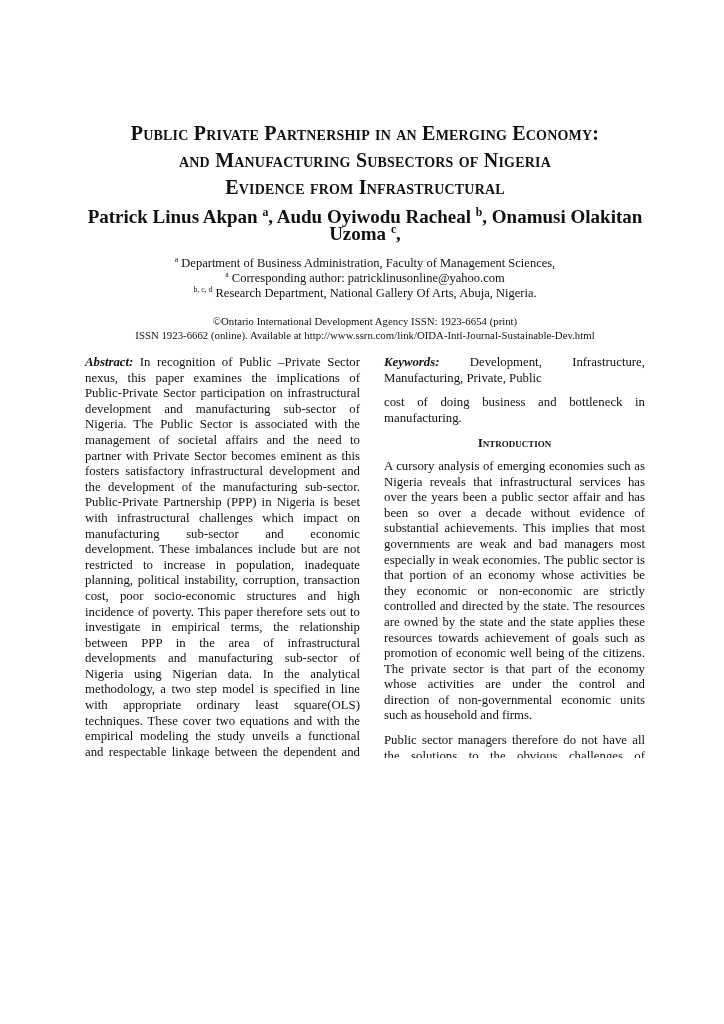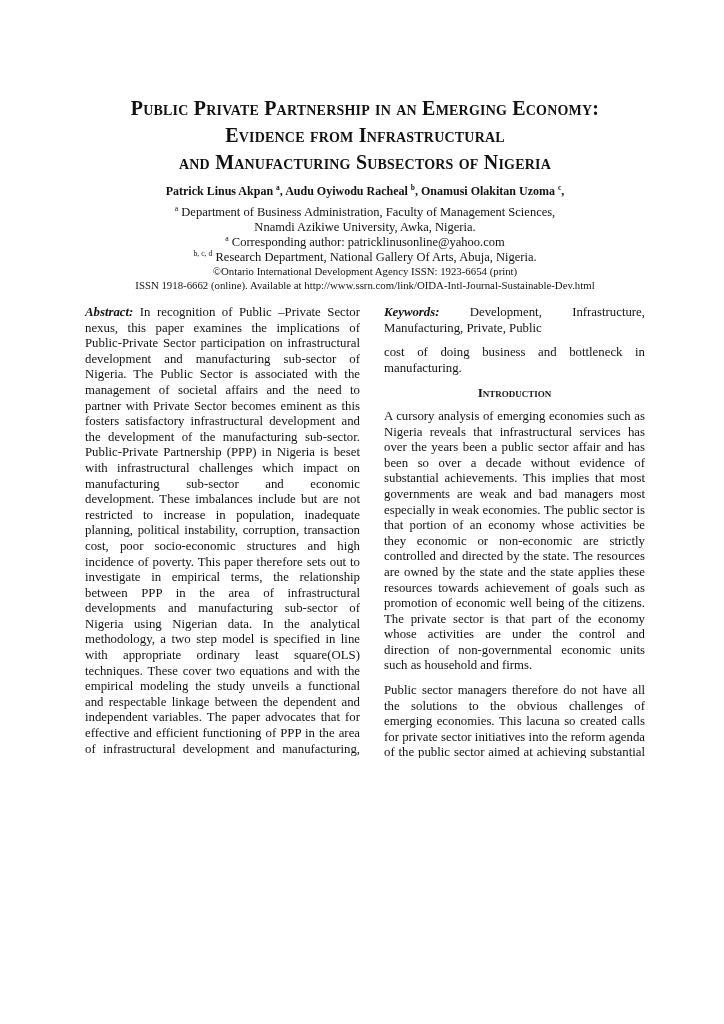--- a/index.html
+++ b/index.html
@@ -8,45 +8,46 @@
     background: #ffffff;
   }
   .page {
     position: relative;
     width: 724px;
     height: 758px;
     background: #ffffff;
     color: #111111;
     font-family: "Liberation Serif", serif;
     box-sizing: border-box;
-    padding: 95px 79px 0 85px;
+    padding: 120px 79px 0 85px;
     overflow: hidden;
   }
   .title {
     text-align: center;
     font-weight: bold;
     font-variant: small-caps;
     font-size: 20px;
     line-height: 27px;
     letter-spacing: 0.2px;
   }
   .authors {
     margin-top: 7px;
     text-align: center;
     font-weight: bold;
-    font-size: 12px;
+    font-size: 19px;
     line-height: 17px;
   }
   .affiliations {
-    margin-top: 5px;
+    margin-top: 14px;
     text-align: center;
     font-size: 12.5px;
     line-height: 15px;
   }
   .imprint {
+    margin-top: 14px;
     text-align: center;
     font-size: 10.8px;
     line-height: 13.5px;
   }
   sup {
     font-size: 0.62em;
     line-height: 0;
     vertical-align: super;
   }
   .columns {
@@ -75,38 +76,37 @@
     margin: 3px 0 8px 0;
   }
 </style>
 </head>
 <body>
 
 <div class="page">
 
   <div class="title">
     <div>Public Private Partnership in an Emerging Economy:</div>
+    <div>and Manufacturing Subsectors of Nigeria</div>
     <div>Evidence from Infrastructural</div>
-    <div>and Manufacturing Subsectors of Nigeria</div>
   </div>
 
   <div class="authors">
     <div><span>Patrick Linus Akpan </span><sup>a</sup><span>, </span><span>Audu Oyiwodu Racheal </span><sup>b</sup><span>, </span><span>Onamusi Olakitan Uzoma </span><sup>c</sup><span>,</span></div>
   </div>
 
   <div class="affiliations">
     <div><sup>a</sup><span> Department of Business Administration, Faculty of Management Sciences,</span></div>
-    <div><span>Nnamdi Azikiwe University, Awka, Nigeria.</span></div>
     <div><sup>a</sup><span> Corresponding author: patricklinusonline@yahoo.com</span></div>
     <div><sup>b, c, d</sup><span> Research Department, National Gallery Of Arts, Abuja, Nigeria.</span></div>
   </div>
 
   <div class="imprint">
     <div>©Ontario International Development Agency ISSN: 1923-6654 (print)</div>
-    <div>ISSN 1918-6662 (online). Available at http://www.ssrn.com/link/OIDA-Intl-Journal-Sustainable-Dev.html</div>
+    <div>ISSN 1923-6662 (online). Available at http://www.ssrn.com/link/OIDA-Intl-Journal-Sustainable-Dev.html</div>
   </div>
 
   <div class="columns">
 
     <div class="col col-left">
       <p><span class="lead-label">Abstract:</span><span> In recognition of Public –Private Sector nexus, this paper examines the implications of Public-Private Sector participation on infrastructural development and manufacturing sub-sector of Nigeria. The Public Sector is associated with the management of societal affairs and the need to partner with Private Sector becomes eminent as this fosters satisfactory infrastructural development and the development of the manufacturing sub-sector. Public-Private Partnership (PPP) in Nigeria is beset with infrastructural challenges which impact on manufacturing sub-sector and economic development. These imbalances include but are not restricted to increase in population, inadequate planning, political instability, corruption, transaction cost, poor socio-economic structures and high incidence of poverty. This paper therefore sets out to investigate in empirical terms, the relationship between PPP in the area of infrastructural developments and manufacturing sub-sector of Nigeria using Nigerian data. In the analytical methodology, a two step model is specified in line with appropriate ordinary least square(OLS) techniques. These cover two equations and with the empirical modeling the study unveils a functional and respectable linkage between the dependent and independent variables. The paper advocates that for effective and efficient functioning of PPP in the area of infrastructural development and manufacturing, constant energy supply and availability, technological development and financing, effective transportation and communication facilities should be provided as insufficient infrastructure is capable of constituting heavy cost on the economy thereby leading to high</span></p>
     </div>
 
     <div class="col col-right">
       <p><span class="lead-label">Keywords:</span><span> Development, Infrastructure, Manufacturing, Private, Public</span></p>

